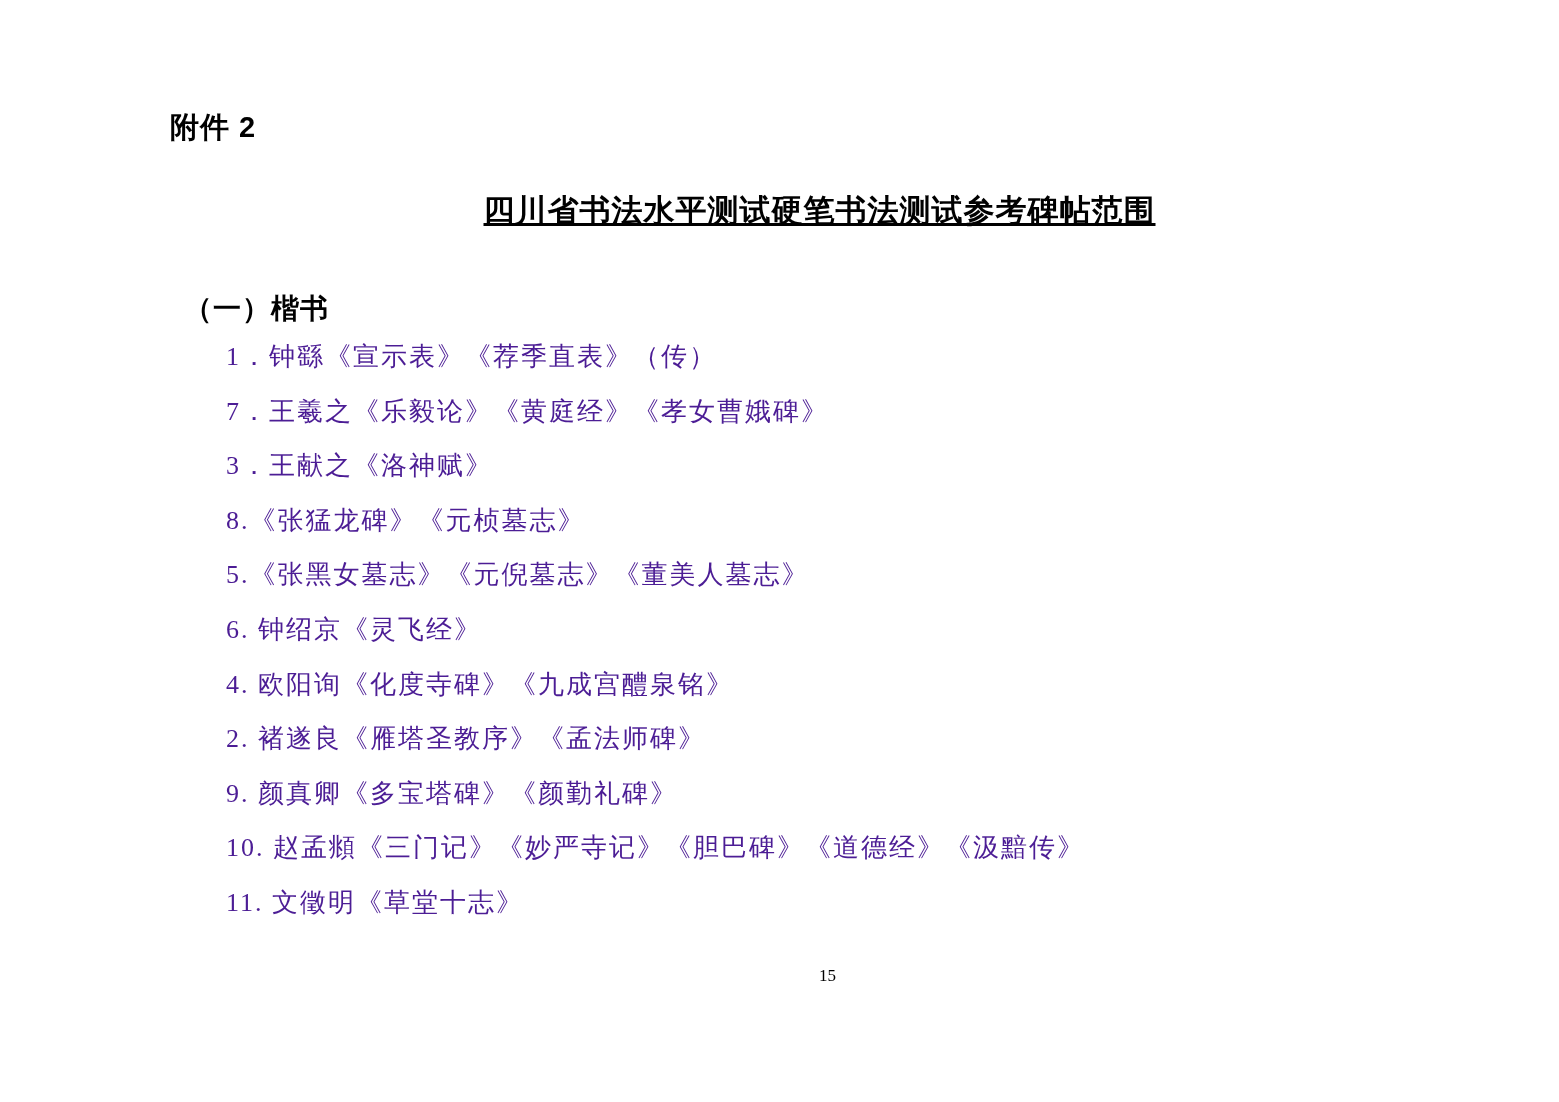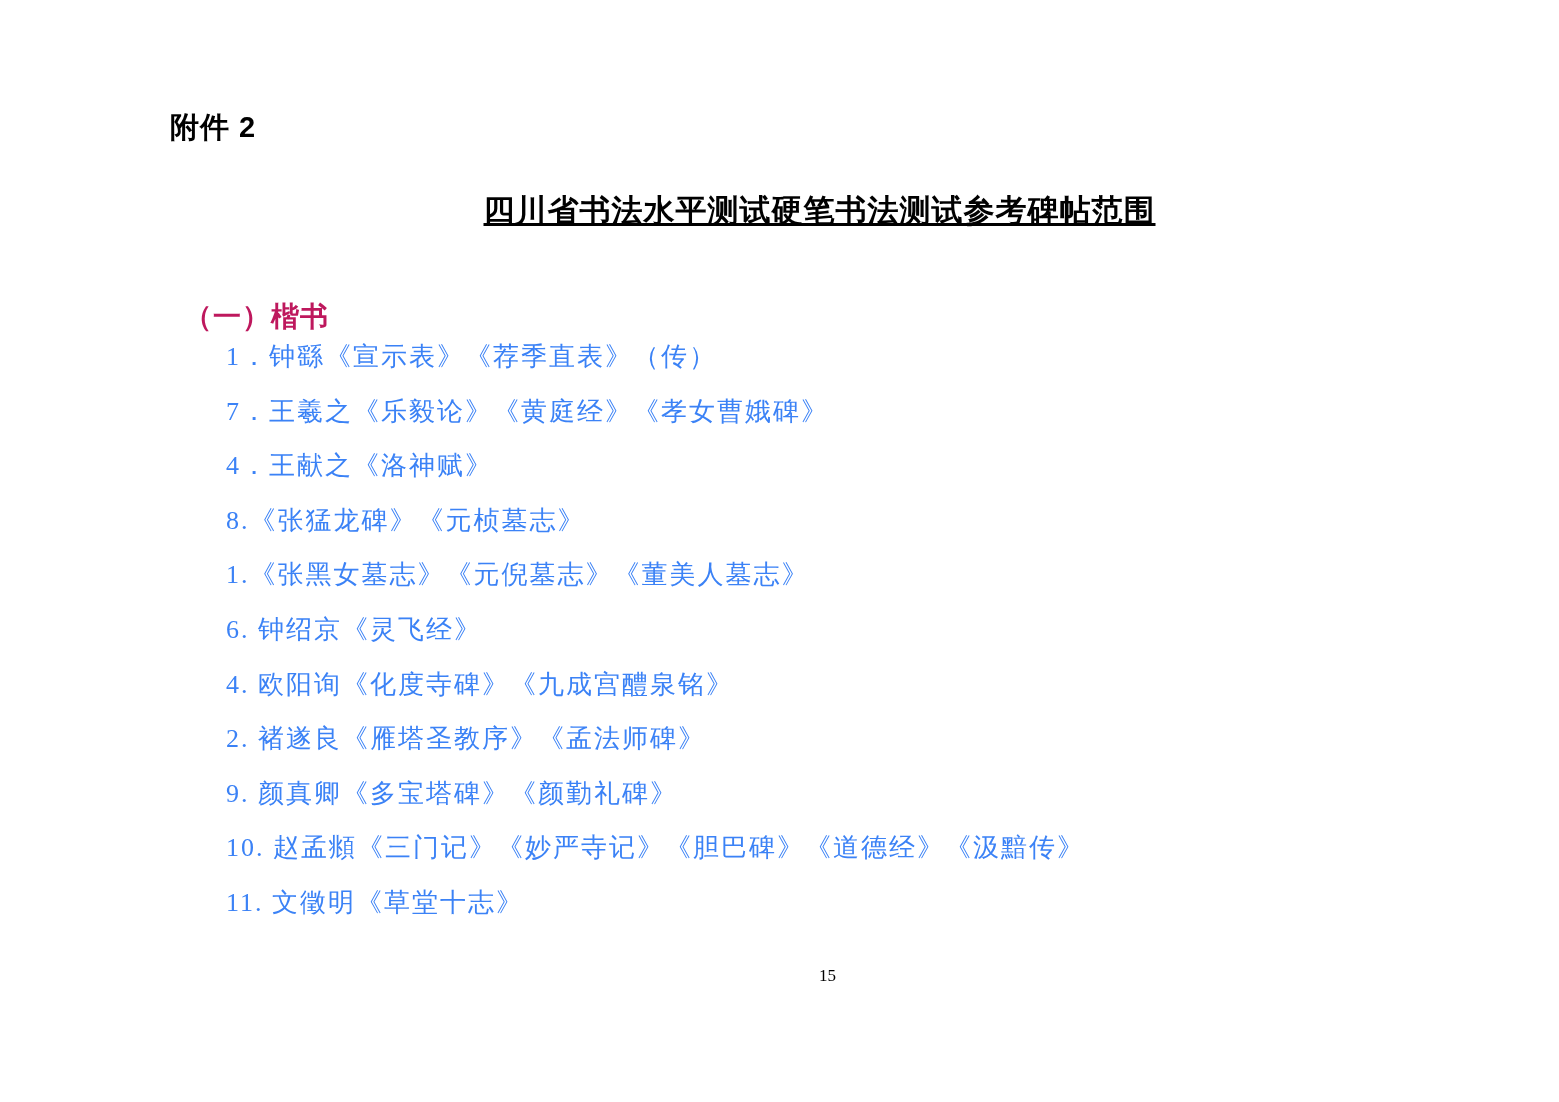--- a/index.html
+++ b/index.html
@@ -37,41 +37,41 @@
     font-family: "Liberation Sans", "DejaVu Sans", sans-serif;
     font-weight: bold;
     font-size: 31px;
     letter-spacing: 1px;
     color: #000000;
     text-decoration: underline;
   }
   .section-heading {
     position: absolute;
     left: 144px;
-    top: 298px;
+    top: 290px;
     font-family: "Liberation Sans", "DejaVu Sans", sans-serif;
     font-weight: bold;
     font-size: 28px;
     letter-spacing: 1px;
-    color: #be185d;
+    color: #000000;
   }
   .work-list {
     position: absolute;
     left: 186px;
     top: 340px;
     width: 1250px;
     list-style: none;
   }
   .work-list li {
     height: 54.6px;
     line-height: 34px;
     font-size: 26px;
     letter-spacing: 2px;
     white-space: nowrap;
-    color: #3b82f6;
+    color: #4c1d95;
   }
   .page-number {
     position: absolute;
     left: 8px;
     top: 966px;
     width: 1559px;
     text-align: center;
     font-size: 17px;
     color: #000000;
   }
@@ -83,23 +83,23 @@
 
   <div class="attachment-label">附件 2</div>
 
   <div class="doc-title">四川省书法水平测试硬笔书法测试参考碑帖范围</div>
 
   <div class="section-heading">（一）楷书</div>
 
   <ol class="work-list">
     <li>1．钟繇《宣示表》《荐季直表》（传）</li>
     <li>7．王羲之《乐毅论》《黄庭经》《孝女曹娥碑》</li>
-    <li>4．王献之《洛神赋》</li>
+    <li>3．王献之《洛神赋》</li>
     <li>8.《张猛龙碑》《元桢墓志》</li>
-    <li>1.《张黑女墓志》《元倪墓志》《董美人墓志》</li>
+    <li>5.《张黑女墓志》《元倪墓志》《董美人墓志》</li>
     <li>6. 钟绍京《灵飞经》</li>
     <li>4. 欧阳询《化度寺碑》《九成宫醴泉铭》</li>
     <li>2. 褚遂良《雁塔圣教序》《孟法师碑》</li>
     <li>9. 颜真卿《多宝塔碑》《颜勤礼碑》</li>
     <li>10. 赵孟頫《三门记》《妙严寺记》《胆巴碑》《道德经》《汲黯传》</li>
     <li>11. 文徵明《草堂十志》</li>
   </ol>
 
   <div class="page-number">15</div>
 

